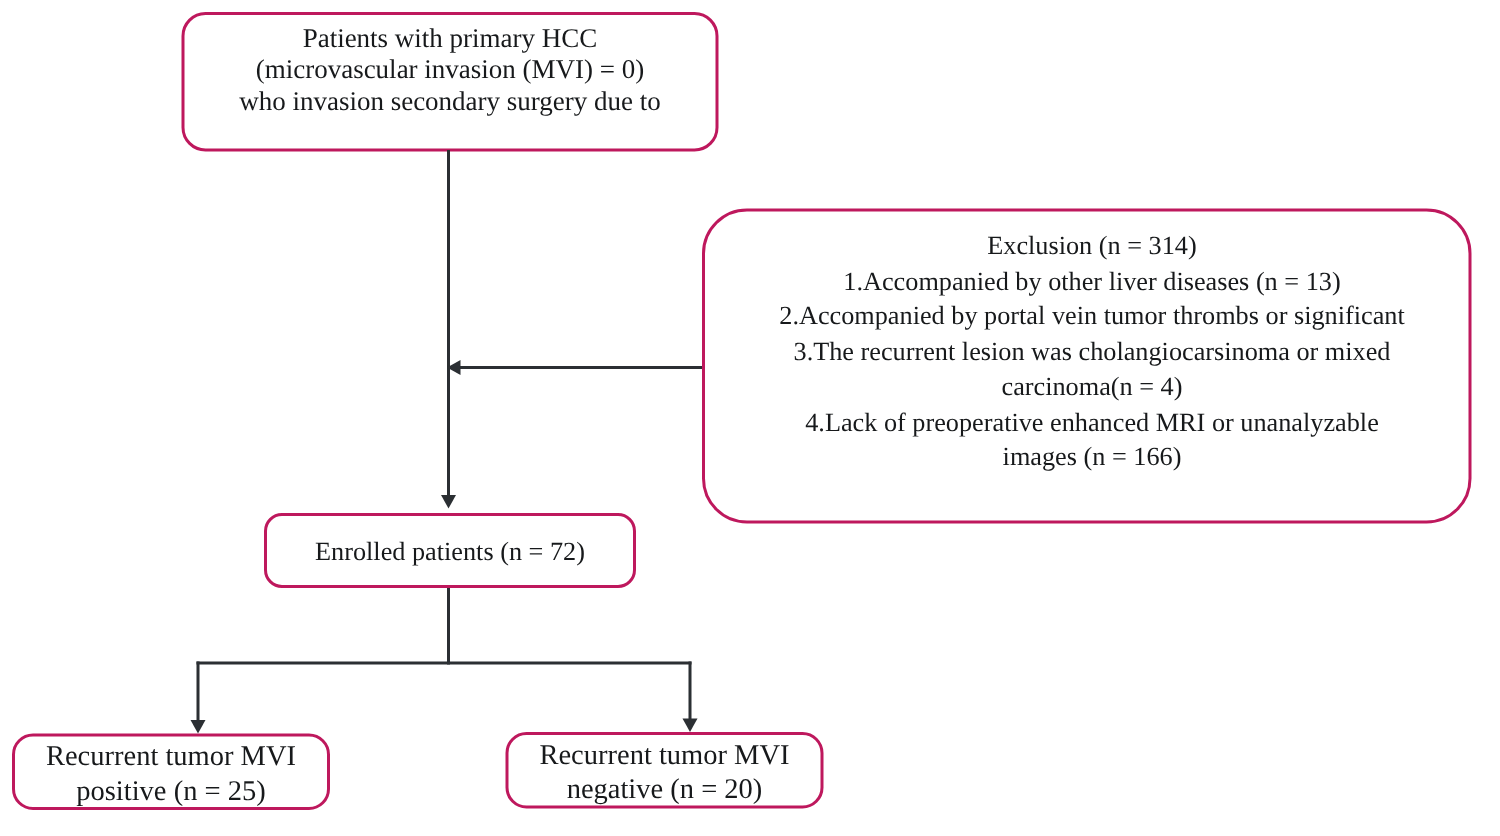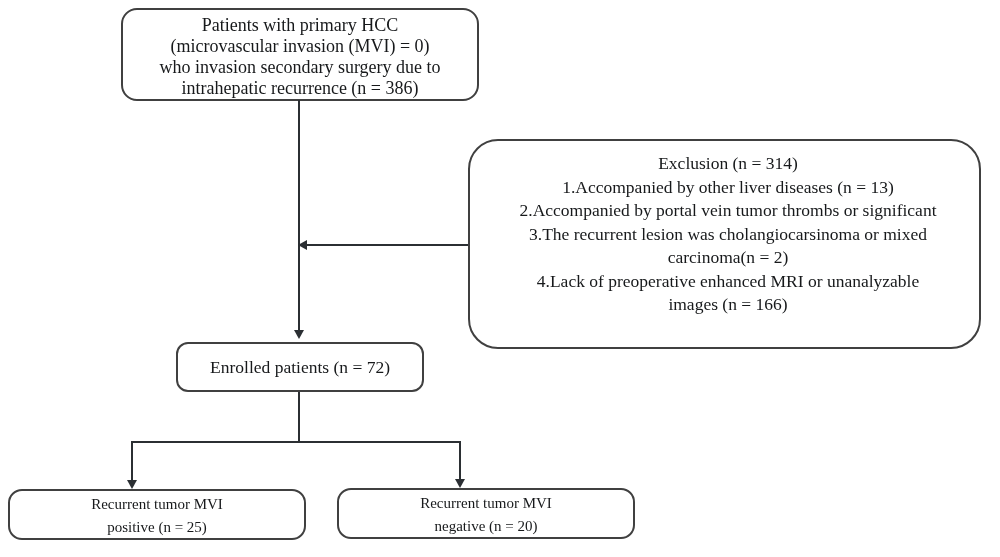--- a/index.html
+++ b/index.html
@@ -11,21 +11,21 @@
     position: relative;
     width: 1000px;
     height: 557px;
     background: #ffffff;
     font-family: "Liberation Serif", "DejaVu Serif", serif;
     color: #17191b;
     overflow: hidden;
   }
   .box {
     position: absolute;
-    border: 2px solid #404040;
+    border: 2px solid #be185d;
     background: #ffffff;
     box-sizing: border-box;
   }
   .centered {
     text-align: center;
   }
   .box .bline {
     white-space: nowrap;
   }
   
@@ -53,23 +53,23 @@
     width: 248px; height: 50px;
     border-radius: 12px;
     font-size: 17.5px;
     display: flex;
     align-items: center;
     justify-content: center;
     text-align: right;
   }
   
   .bottom-box {
-    width: 298px; height: 51px;
+    width: 212px; height: 51px;
     border-radius: 14px;
-    font-size: 15px;
+    font-size: 19px;
     line-height: 23px;
     padding-top: 2px;
   }
   .bl-box { left: 8px; top: 489px; }
   .br-box { left: 337px; top: 488px; }
 
   
   .conn {
     position: absolute;
     background: #2b2f33;
@@ -95,29 +95,28 @@
 </style>
 </head>
 <body>
 
 <div class="canvas">
 
   <div class="box top-box centered">
     <div class="bline">Patients with primary HCC</div>
     <div class="bline">(microvascular invasion (MVI) = 0)</div>
     <div class="bline">who invasion secondary surgery due to</div>
-    <div class="bline">intrahepatic recurrence (n = 386)</div>
   </div>
 
   <div class="box excl-box">
     <div class="bline">Exclusion (n = 314)</div>
     <div class="bline">1.Accompanied by other liver diseases (n = 13)</div>
     <div class="bline">2.Accompanied by portal vein tumor thrombs or significant</div>
     <div class="bline">3.The recurrent lesion was cholangiocarsinoma or mixed</div>
-    <div class="bline">carcinoma(n = 2)</div>
+    <div class="bline">carcinoma(n = 4)</div>
     <div class="bline">4.Lack of preoperative enhanced MRI or unanalyzable</div>
     <div class="bline">images (n = 166)</div>
   </div>
 
   <div class="box enrolled-box">
     <div class="bline">Enrolled patients (n = 72)</div>
   </div>
 
   <div class="box bottom-box bl-box centered">
     <div class="bline">Recurrent tumor MVI</div>

